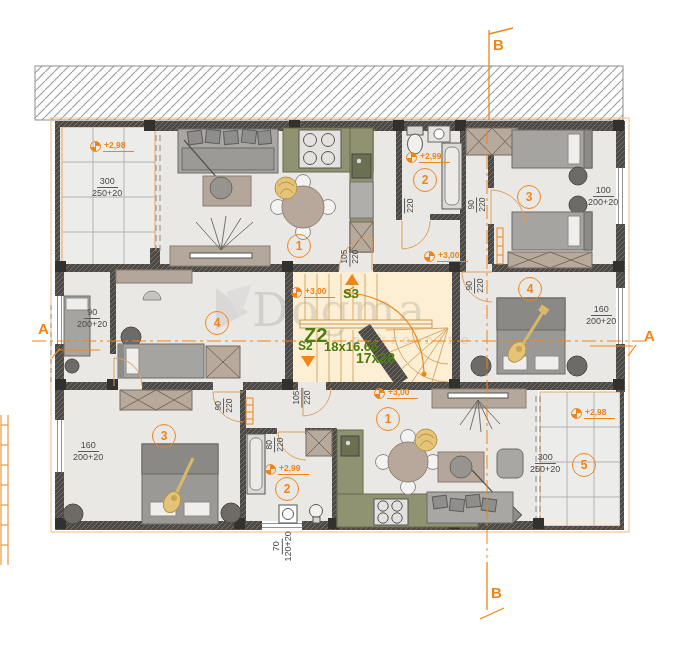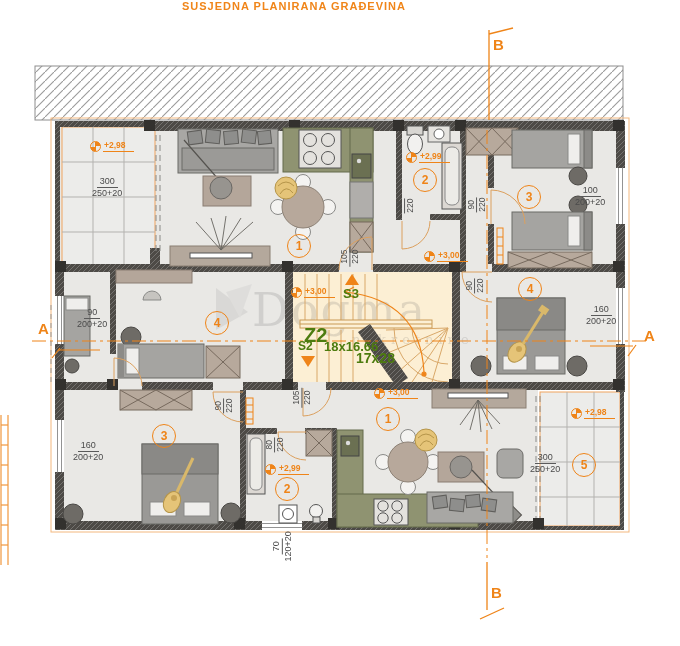--- a/index.html
+++ b/index.html
@@ -374,21 +374,20 @@
     <line x1="1" y1="425" x2="8" y2="425"></line>
         <line x1="1" y1="445" x2="8" y2="445"></line>
     <line x1="1" y1="465" x2="8" y2="465"></line>
         <line x1="1" y1="485" x2="8" y2="485"></line>
     <line x1="1" y1="505" x2="8" y2="505"></line>
         <line x1="1" y1="525" x2="8" y2="525"></line>
     <line x1="1" y1="545" x2="8" y2="545"></line>
   </g>
 </svg>
 
-<div class="neighbor">SUSJEDNA PLANIRANA GRAĐEVINA</div>
 
 <div class="lbl seclet" style="left:493px;top:36px">B</div>
 <div class="lbl seclet" style="left:491px;top:584px">B</div>
 <div class="lbl seclet" style="left:38px;top:320px">A</div>
 <div class="lbl seclet" style="left:644px;top:327px">A</div>
 
 <div class="rnum" style="left:287px;top:234px">1</div>
 <div class="rnum" style="left:413px;top:168px">2</div>
 <div class="rnum" style="left:517px;top:185px">3</div>
 <div class="rnum" style="left:518px;top:277px">4</div>
@@ -432,21 +431,21 @@
 <div class="stxt" style="left:304px;top:324px;font-size:20px">Z2</div>
 <div class="stxt" style="left:298px;top:339px;font-size:12px">S2</div>
 <div class="tri-down" style="left:301px;top:356px"></div>
 <div class="stxt" style="left:324px;top:339px;font-size:13px">18x16.66</div>
 <div class="stxt" style="left:356px;top:350px;font-size:14px">17x28</div>
 
 <div class="dim" style="left:92px;top:176px">
   <span class="num">300</span>
       <span>250+20</span>
     </div>
-<div class="dim" style="left:575px;top:185px">
+<div class="dim" style="left:588px;top:185px">
   <span class="num">100</span>
       <span>200+20</span>
     </div>
 <div class="dim" style="left:77px;top:307px">
   <span class="num">90</span>
       <span>200+20</span>
     </div>
 <div class="dim" style="left:586px;top:304px">
   <span class="num">160</span>
       <span>200+20</span>

